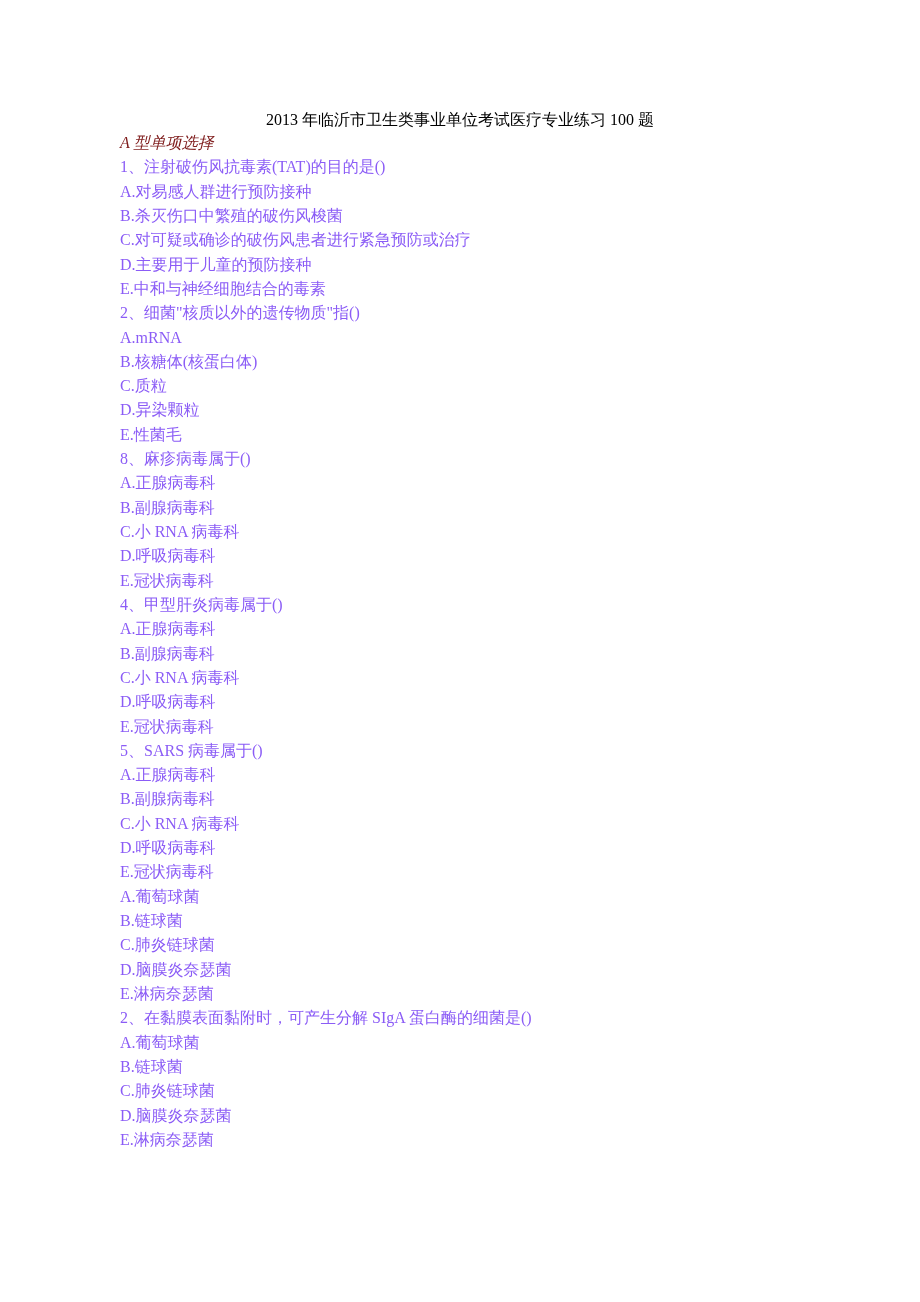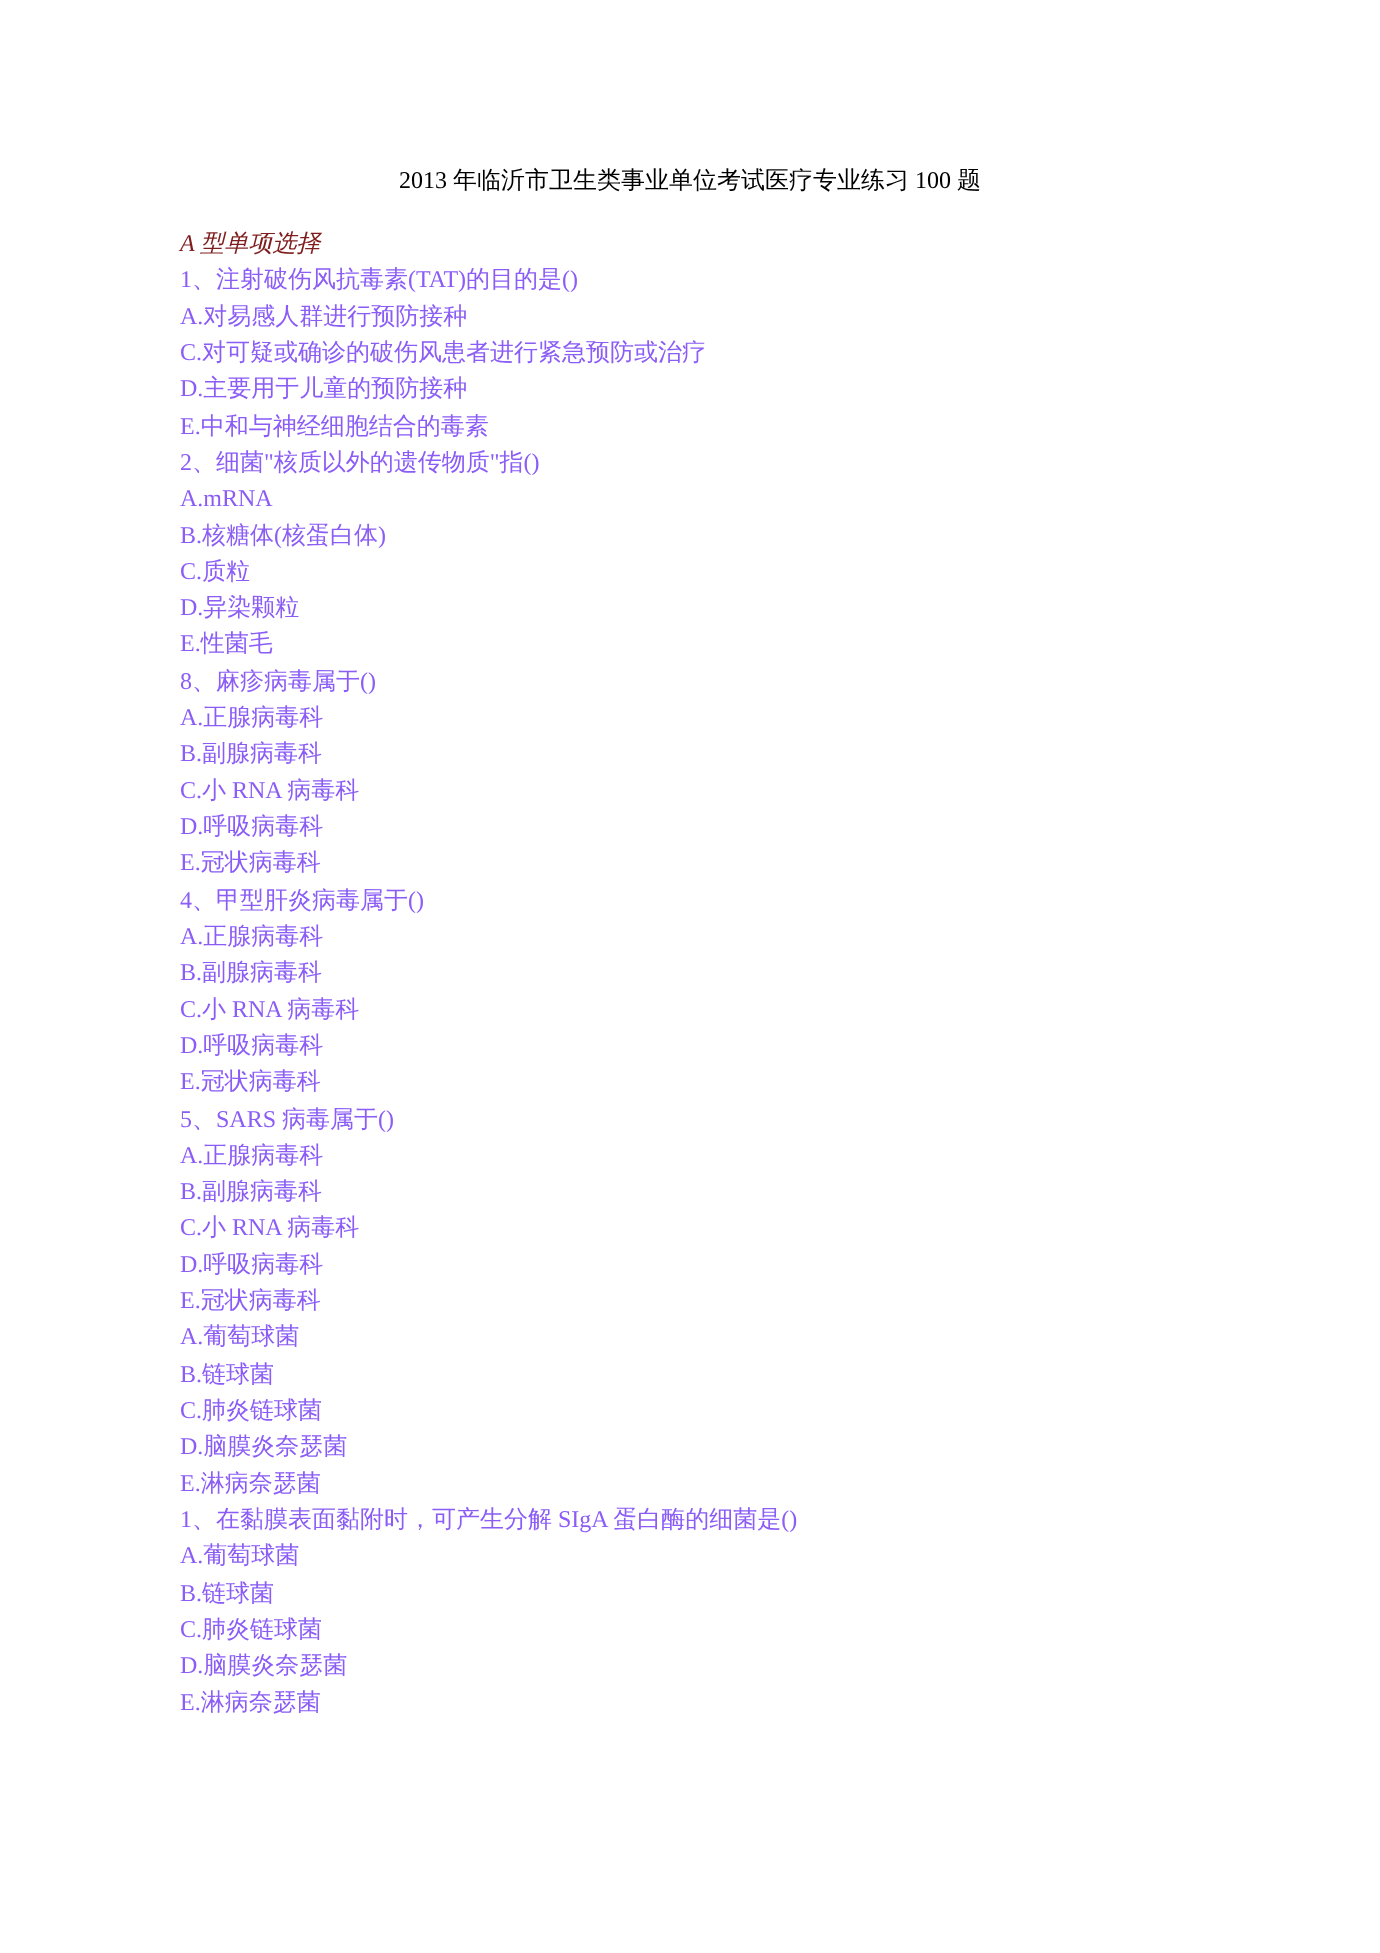--- a/index.html
+++ b/index.html
@@ -9,21 +9,21 @@
     font-family: "SimSun", "Times New Roman", serif;
     width: 920px;
   }
   .page {
     padding: 110px 120px 60px 120px;
     box-sizing: border-box;
   }
   .title {
     text-align: center;
     font-size: 16px;
-    margin-bottom: 20px;
+    margin-bottom: 0;
     color: #000;
   }
   .line {
     font-size: 16px;
     line-height: 1.52;
     color: #8b5cf6;
     text-align: left;
   }
   .section-head {
     font-size: 16px;
@@ -34,20 +34,21 @@
 </style>
 </head>
 <body>
 
 <div class="page">
   <div class="title">2013 年临沂市卫生类事业单位考试医疗专业练习 100 题</div>
   <div class="section-head">A 型单项选择</div>
   <div id="questions-container">
       <div class="line">1、注射破伤风抗毒素(TAT)的目的是()</div>
       <div class="line">A.对易感人群进行预防接种</div>
+      <div class="line">B.杀灭伤口中繁殖的破伤风梭菌</div>
       <div class="line">C.对可疑或确诊的破伤风患者进行紧急预防或治疗</div>
       <div class="line">D.主要用于儿童的预防接种</div>
       <div class="line">E.中和与神经细胞结合的毒素</div>
       <div class="line">2、细菌"核质以外的遗传物质"指()</div>
       <div class="line">A.mRNA</div>
       <div class="line">B.核糖体(核蛋白体)</div>
       <div class="line">C.质粒</div>
       <div class="line">D.异染颗粒</div>
       <div class="line">E.性菌毛</div>
       <div class="line">8、麻疹病毒属于()</div>
@@ -66,20 +67,20 @@
       <div class="line">A.正腺病毒科</div>
       <div class="line">B.副腺病毒科</div>
       <div class="line">C.小 RNA 病毒科</div>
       <div class="line">D.呼吸病毒科</div>
       <div class="line">E.冠状病毒科</div>
       <div class="line">A.葡萄球菌</div>
       <div class="line">B.链球菌</div>
       <div class="line">C.肺炎链球菌</div>
       <div class="line">D.脑膜炎奈瑟菌</div>
       <div class="line">E.淋病奈瑟菌</div>
-      <div class="line">1、在黏膜表面黏附时，可产生分解 SIgA 蛋白酶的细菌是()</div>
+      <div class="line">2、在黏膜表面黏附时，可产生分解 SIgA 蛋白酶的细菌是()</div>
       <div class="line">A.葡萄球菌</div>
       <div class="line">B.链球菌</div>
       <div class="line">C.肺炎链球菌</div>
       <div class="line">D.脑膜炎奈瑟菌</div>
       <div class="line">E.淋病奈瑟菌</div>
     </div>
 </div>
 
 </body></html>

